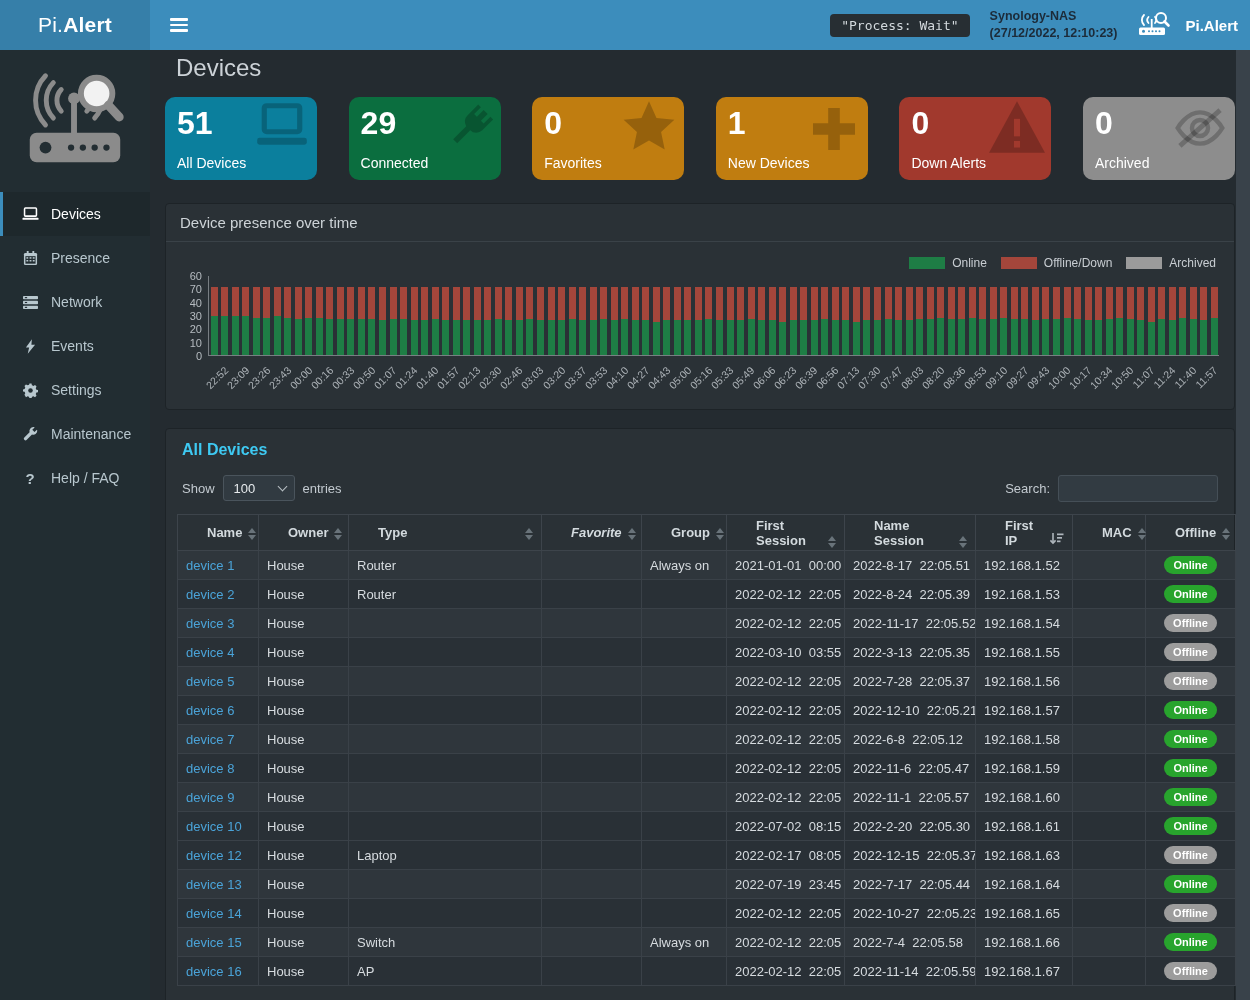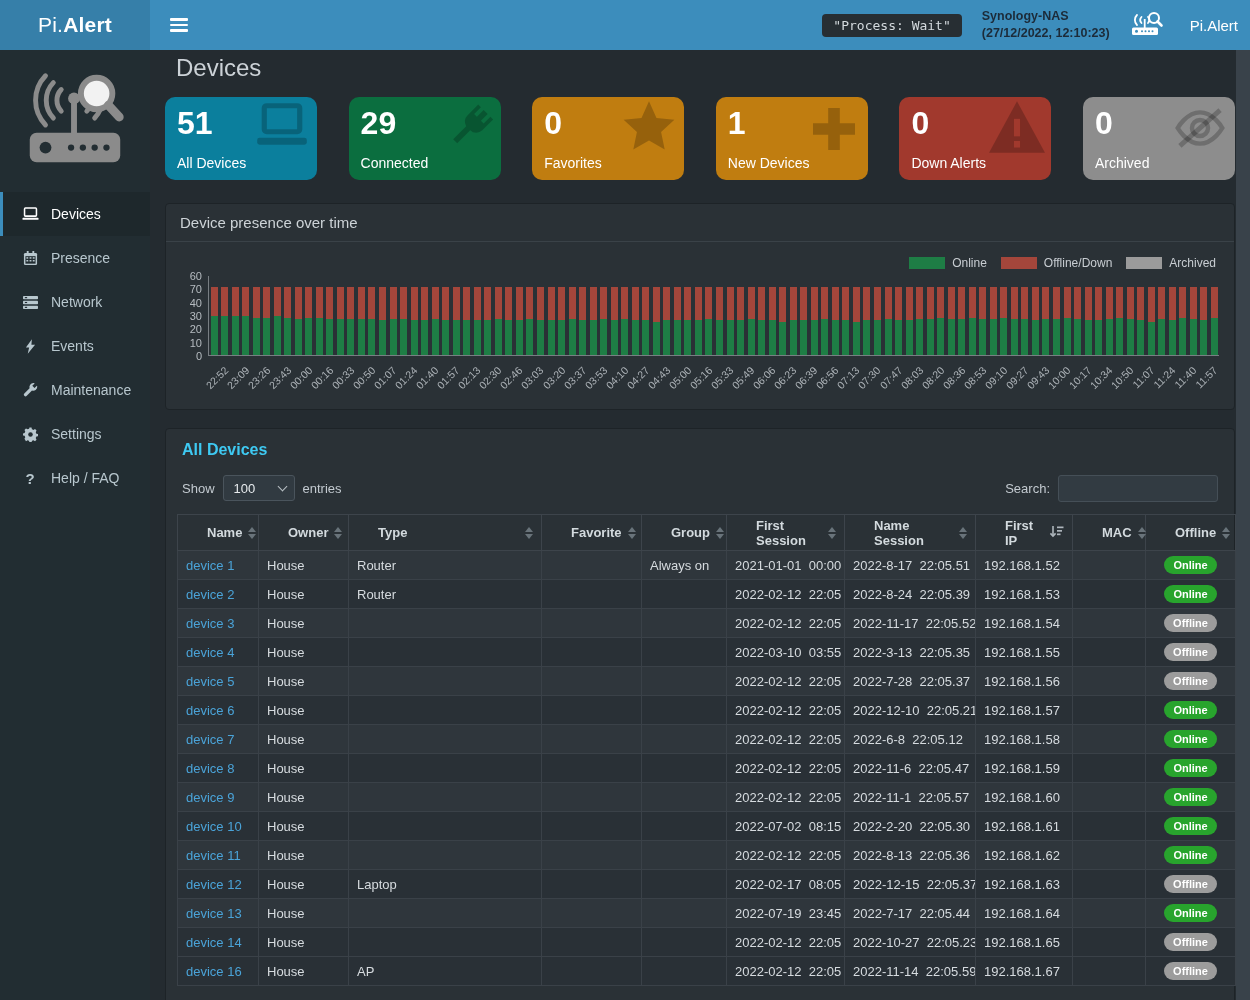--- a/index.html
+++ b/index.html
@@ -11,21 +11,21 @@
   
   .navbar { position:absolute; left:0; top:0; width:1250px; height:50px; background:#3c8dbc; display:flex; align-items:center; z-index:10; }
   .brand { width:150px; height:50px; background:#367fa9; color:#fff; display:flex; align-items:center; justify-content:center; font-size:21px; letter-spacing:.2px; }
   .brand b { font-weight:700; }
   .hamburger { margin-left:16px; cursor:pointer; display:flex; flex-direction:column; gap:3px; padding:6px 4px; }
   .hamburger span { width:18px; height:2.5px; background:#fff; border-radius:1px; }
   .nav-right { margin-left:auto; display:flex; align-items:center; gap:20px; padding-right:12px; }
   .process-badge { font-family:"DejaVu Sans Mono",monospace; font-size:13px; color:#d4dade; background:#272e33; border-radius:4px; padding:4px 11px; }
   .host-block { color:#1c2b39; font-size:12.5px; line-height:1.35; font-weight:700; }
   .host-block .ts { font-weight:600; }
-  .nav-app { display:flex; align-items:center; gap:24px; color:#fff; font-size:15px; font-weight:400; }
+  .nav-app { display:flex; align-items:center; gap:12px; color:#fff; font-size:15px; font-weight:700; }
   
   .sidebar { position:absolute; left:0; top:50px; width:150px; height:950px; background:#222d32; }
   .side-logo { height:142px; display:flex; align-items:center; justify-content:center; }
   .menu-item { height:44px; display:flex; align-items:center; gap:12px; padding-left:18px; color:#b8c7ce; font-size:14px; cursor:pointer; border-left:3px solid transparent; }
   .menu-item.active { background:#1e282c; border-left-color:#3c8dbc; color:#fff; }
   .menu-item .micon { width:18px; display:flex; justify-content:center; align-items:center; }
   .qmark { font-weight:700; font-size:15px; }
   
   .scrollstrip { position:absolute; right:0; top:50px; width:14px; height:950px; background:#39424a; }
   
@@ -53,21 +53,21 @@
   #table-panel { left:15px; top:378px; width:1070px; height:640px; }
   .tp-title { padding:12px 0 0 16px; font-size:16px; color:#3ec9f2; font-weight:700; }
   .controls { position:absolute; top:44px; left:16px; right:16px; height:30px; font-size:13px; color:#c3cad0; display:flex; align-items:center; }
   .selwrap { position:relative; margin:0 8px; }
   .selwrap select { appearance:none; -webkit-appearance:none; background:#313a41; color:#e6eaed; border:1px solid #4a545c; border-radius:3px; height:26px; width:72px; font-size:13px; padding-left:10px; }
   .selwrap::after { content:""; position:absolute; right:9px; top:8px; width:6px; height:6px; border-right:1.6px solid #b9c0c5; border-bottom:1.6px solid #b9c0c5; transform:rotate(45deg); pointer-events:none; }
   .search { margin-left:auto; display:flex; align-items:center; gap:8px; }
   .search input { background:#323b42; border:1px solid #454f57; border-radius:3px; height:27px; width:160px; color:#e6eaed; padding:0 8px; font-size:13px; }
   table { position:absolute; left:11px; top:85px; border-collapse:collapse; table-layout:fixed; width:1058px; font-size:13px; }
   th { height:36px; font-weight:700; color:#d3dade; text-align:left; padding:0 8px; border:1px solid #3d444b; cursor:pointer; }
-  th .thwrap { display:flex; justify-content:space-between; align-items:center;padding-left:21px; }
+  th .thwrap { display:flex; justify-content:space-between; align-items:flex-end;padding-left:21px; }
   td { height:29px; padding:0 8px; color:#d6dbdf; border:1px solid #3a4148; overflow:hidden; white-space:nowrap; }
   td.pre { white-space:pre; }
   tr.odd { background:#2f363c; }
   tr.even { background:#293036; }
   .devlink { color:#4aa3d8; text-decoration:none; cursor:pointer; }
   td.status { text-align:center; }
   .badge { display:inline-block; min-width:46px; text-align:center; padding:3px 9px; border-radius:11px; font-size:11px; font-weight:700; color:#fff; }
   .badge.online { background:#28a42d; }
   .badge.offline { background:#9c9c9c; }
   .sorticon { display:inline-flex; flex-direction:column; gap:2px; margin-left:6px; }
@@ -192,34 +192,34 @@
   <div class="menu-item">
     <span class="micon">
         <svg width="11" height="15" viewBox="0 0 12 16">
           <path d="M7.5 0L1 9h3.5L3 16l8-10H7z" fill="currentColor"></path>
         </svg>
       </span>
     <span>Events</span>
   </div>
   <div class="menu-item">
     <span class="micon">
-        <svg width="15" height="15" viewBox="0 0 16 16">
-          <path d="M15.2 4.1a4.2 4.2 0 0 1-5.6 4L4 13.7a1.8 1.8 0 0 1-2.6-2.6l5.6-5.6a4.2 4.2 0 0 1 4-5.4c.5 0 1 .1 1.4.3L9.9 2.9l2.4 2.4 2.5-2.5c.3.4.4.8.4 1.3z" fill="currentColor"></path>
-        </svg>
-      </span>
-    <span>Maintenance</span>
-  </div>
-  <div class="menu-item">
-    <span class="micon">
         <svg width="15" height="15" viewBox="-0.6 -0.6 17.2 17.2">
           <path fill="currentColor" d="M6.8 0h2.4l.4 2c.6.1 1.2.4 1.7.7l1.9-.9 1.7 1.7-.9 1.9c.3.5.6 1.1.7 1.7l2 .4v2.4l-2 .4c-.1.6-.4 1.2-.7 1.7l.9 1.9-1.7 1.7-1.9-.9c-.5.3-1.1.6-1.7.7l-.4 2H6.8l-.4-2c-.6-.1-1.2-.4-1.7-.7l-1.9.9L1.1 13l.9-1.9c-.3-.5-.6-1.1-.7-1.7l-2-.4V6.8l2-.4c.1-.6.4-1.2.7-1.7l-.9-1.9L2.8 1.1l1.9.9c.5-.3 1.1-.6 1.7-.7z"></path>
           <circle cx="8" cy="8" r="2.6" fill="#222d32"></circle>
         </svg>
       </span>
     <span>Settings</span>
+  </div>
+  <div class="menu-item">
+    <span class="micon">
+        <svg width="15" height="15" viewBox="0 0 16 16">
+          <path d="M15.2 4.1a4.2 4.2 0 0 1-5.6 4L4 13.7a1.8 1.8 0 0 1-2.6-2.6l5.6-5.6a4.2 4.2 0 0 1 4-5.4c.5 0 1 .1 1.4.3L9.9 2.9l2.4 2.4 2.5-2.5c.3.4.4.8.4 1.3z" fill="currentColor"></path>
+        </svg>
+      </span>
+    <span>Maintenance</span>
   </div>
   <div class="menu-item">
     <span class="micon qmark">?</span>
     <span>Help / FAQ</span>
   </div>
 </div>
 
 <div class="scrollstrip"></div>
 
 <div class="content">
@@ -774,21 +774,21 @@
             </th>
             <th style="width: 193px;">
               <div class="thwrap">
                 <span>Type</span>
                 <span class="sorticon">
                   <i class="up"></i>
                   <i class="dn"></i>
                 </span>
               </div>
             </th>
-            <th style="width: 100px;">
+            <th style="width: 100px; font-style: italic;">
               <div class="thwrap">
                 <span>Favorite</span>
                 <span class="sorticon">
                   <i class="up"></i>
                   <i class="dn"></i>
                 </span>
               </div>
             </th>
             <th style="width: 85px;">
               <div class="thwrap">
@@ -967,32 +967,20 @@
             <td>House</td>
             <td></td>
             <td></td>
             <td></td>
             <td class="pre">2022-07-02  08:15</td>
             <td class="pre">2022-2-20  22:05.30</td>
             <td>192.168.1.61</td>
             <td></td>
             <td class="status"><span class="badge online">Online</span></td>
           </tr>
-          <tr class="odd">
-            <td><a class="devlink">device 11</a></td>
-            <td>House</td>
-            <td></td>
-            <td></td>
-            <td></td>
-            <td class="pre">2022-02-12  22:05</td>
-            <td class="pre">2022-8-13  22:05.36</td>
-            <td>192.168.1.62</td>
-            <td></td>
-            <td class="status"><span class="badge online">Online</span></td>
-          </tr>
           <tr class="even">
             <td><a class="devlink">device 12</a></td>
             <td>House</td>
             <td>Laptop</td>
             <td></td>
             <td></td>
             <td class="pre">2022-02-17  08:05</td>
             <td class="pre">2022-12-15  22:05.37</td>
             <td>192.168.1.63</td>
             <td></td>
@@ -1015,20 +1003,32 @@
             <td>House</td>
             <td></td>
             <td></td>
             <td></td>
             <td class="pre">2022-02-12  22:05</td>
             <td class="pre">2022-10-27  22:05.23</td>
             <td>192.168.1.65</td>
             <td></td>
             <td class="status"><span class="badge offline">Offline</span></td>
           </tr>
+          <tr class="odd">
+            <td><a class="devlink">device 15</a></td>
+            <td>House</td>
+            <td>Switch</td>
+            <td></td>
+            <td>Always on</td>
+            <td class="pre">2022-02-12  22:05</td>
+            <td class="pre">2022-7-4  22:05.58</td>
+            <td>192.168.1.66</td>
+            <td></td>
+            <td class="status"><span class="badge online">Online</span></td>
+          </tr>
           <tr class="even">
             <td><a class="devlink">device 16</a></td>
             <td>House</td>
             <td>AP</td>
             <td></td>
             <td></td>
             <td class="pre">2022-02-12  22:05</td>
             <td class="pre">2022-11-14  22:05.59</td>
             <td>192.168.1.67</td>
             <td></td>

